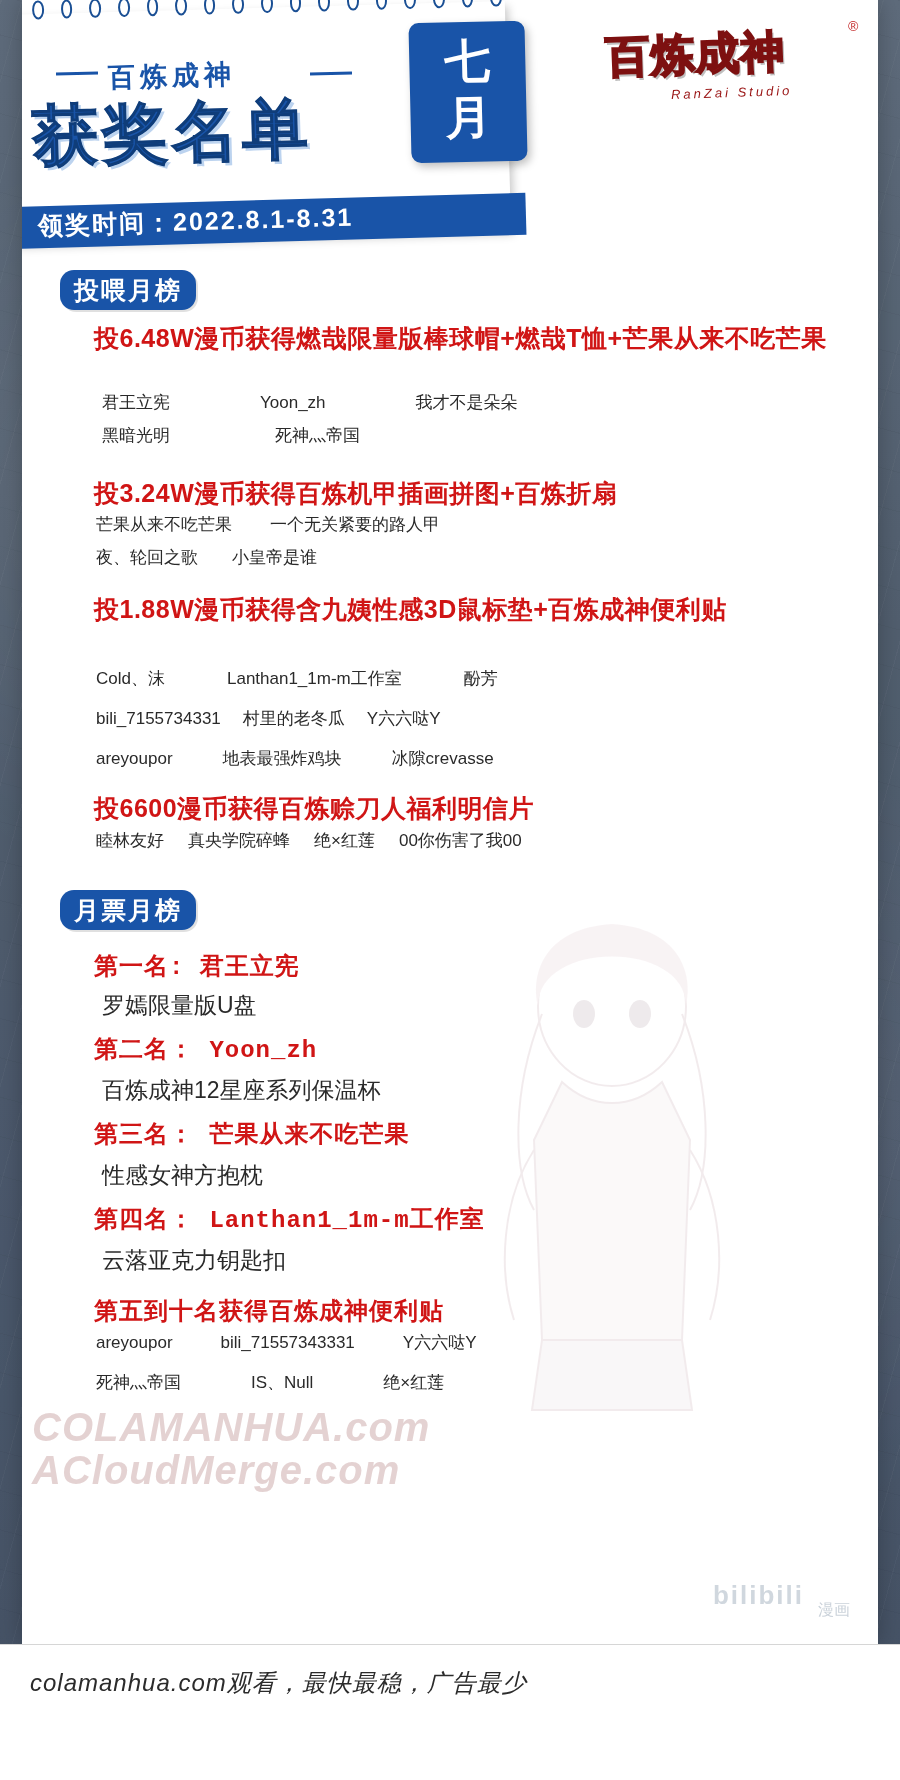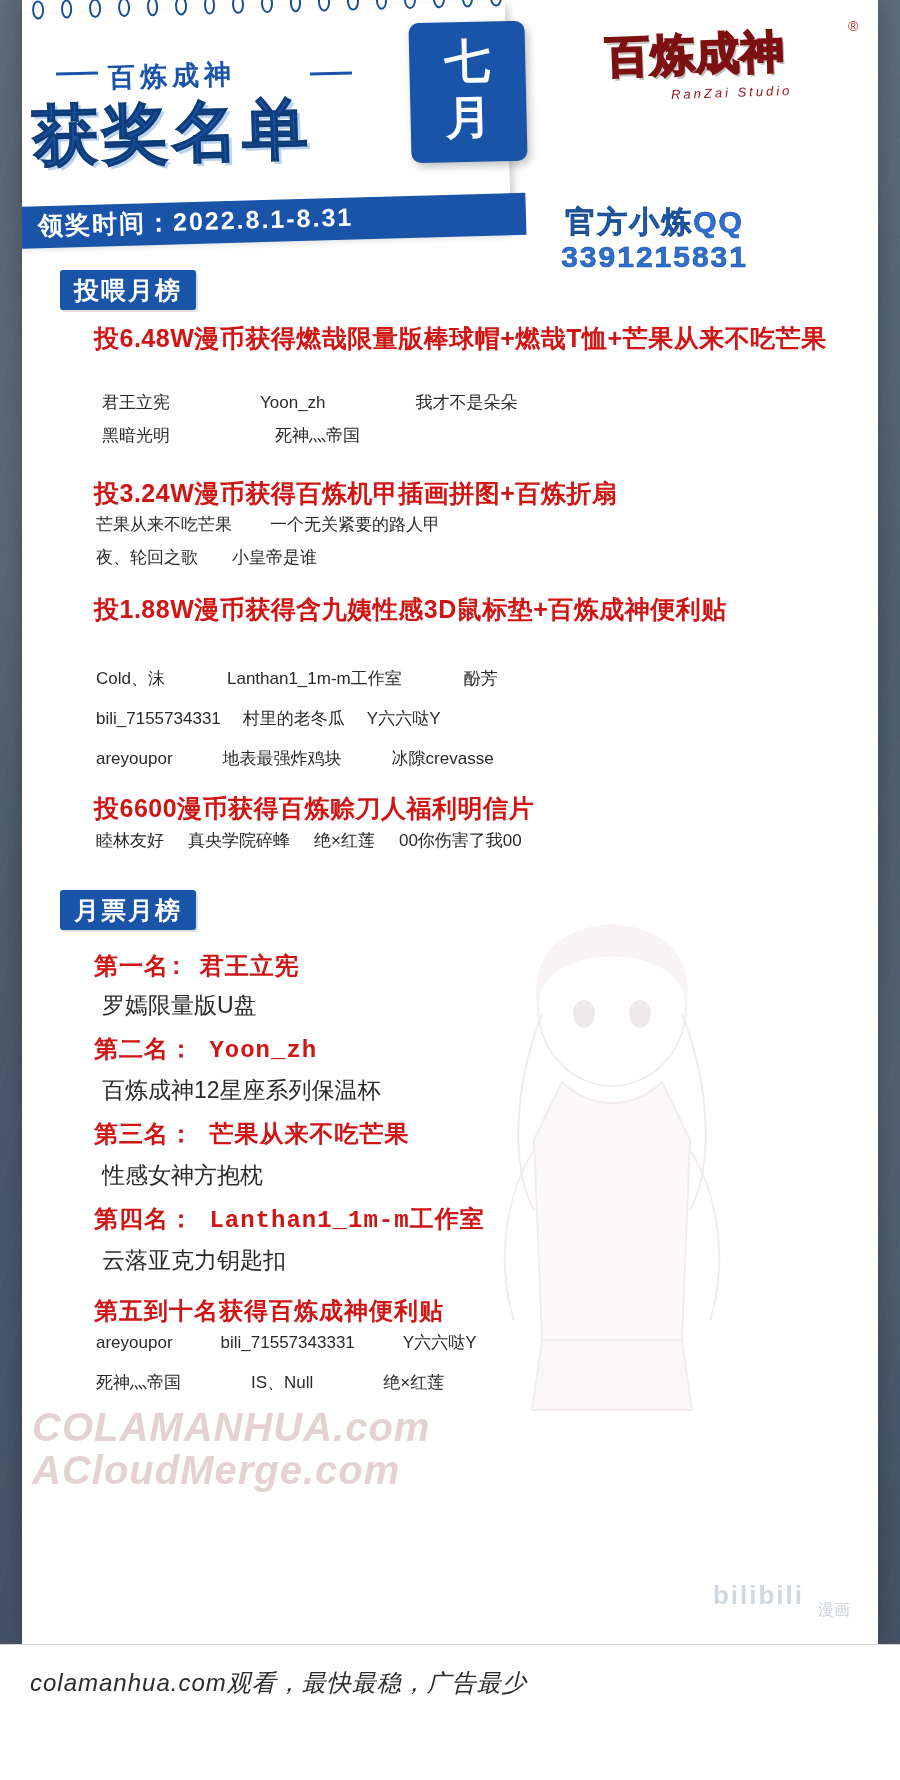--- a/index.html
+++ b/index.html
@@ -245,21 +245,21 @@
     -webkit-text-stroke: 0.6px #1a4f94;
     line-height: 1.18;
   }
 
   
   .sec-tab {
     position: absolute;
     left: 38px;
     height: 40px;
     background: #1954a8;
-    border-radius: 3px;
+    border-radius: 14px;
     padding: 0 14px;
     display: flex;
     align-items: center;
     box-shadow: 2px 2px 0 rgba(0,0,0,0.12);
   }
   .sec-tab span {
     color: #ffffff;
     font-size: 25px;
     font-weight: bold;
     letter-spacing: 2px;
@@ -414,24 +414,20 @@
         <span class="m1">七</span>
         <span class="m2">月</span>
       </div>
 
       <div class="logo">
         <div class="logo-reg">®</div>
         <div class="logo-text">百炼成神</div>
         <div class="logo-sub">RanZai Studio</div>
       </div>
 
-      <div class="qq-block">
-        <div class="qq-line">官方小炼QQ</div>
-        <div class="qq-line">3391215831</div>
-      </div>
     </div>
 
     <div class="sec-tab" style="top:270px">
       <span>投喂月榜</span>
     </div>
 
     <div class="group-title" style="top:322px">投6.48W漫币获得燃哉限量版棒球帽+燃哉T恤+芒果从来不吃芒果</div>
     <div class="names-row" style="top:392px; gap:90px">
       <span>君王立宪</span>
       <span>Yoon_zh</span>

